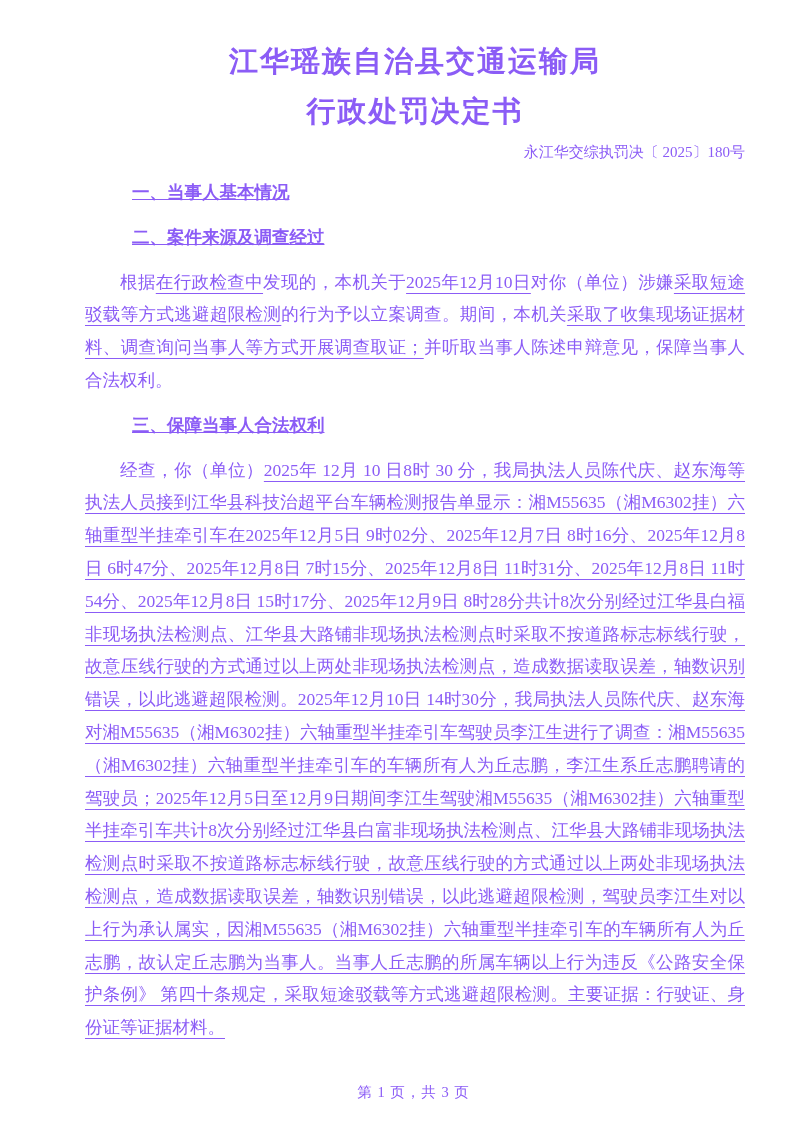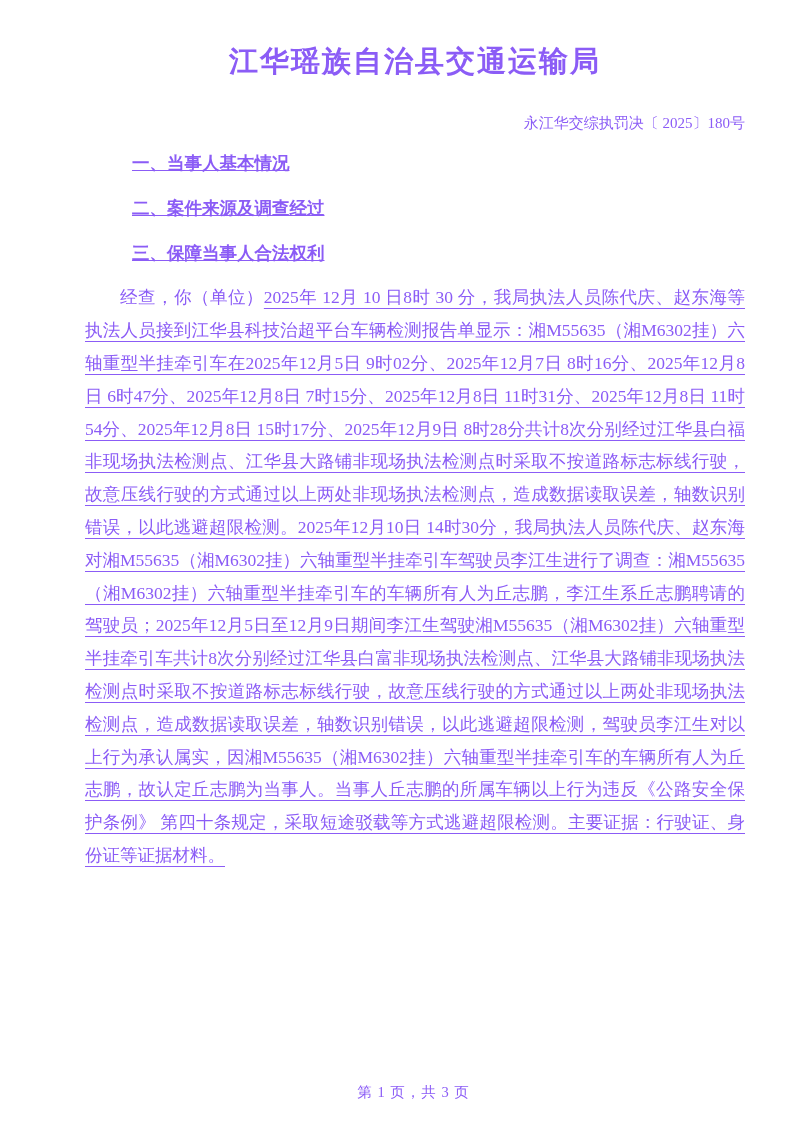--- a/index.html
+++ b/index.html
@@ -23,21 +23,21 @@
     font-weight: bold;
     font-size: 29px;
     line-height: 50px;
     margin: 0;
     letter-spacing: 2px;
   }
   .doc-number {
     text-align: right;
     font-size: 15px;
     line-height: 24px;
-    margin-top: 25px;
+    margin-top: 4px;
     margin-bottom: 4px;
     font-family: "Liberation Serif", "DejaVu Serif", serif;
   }
   .doc-body {
     font-size: 17.5px;
     line-height: 32.8px;
   }
   .section-heading {
     font-weight: bold;
     text-indent: 2em;
@@ -63,21 +63,23 @@
     font-size: 14.5px;
     letter-spacing: 1px;
     padding-left: 34px;
   }
 </style>
 </head>
 <body>
 
 <div class="page">
   <h1 class="doc-title">江华瑶族自治县交通运输局</h1>
+  <h1 class="doc-title">行政处罚决定书</h1>
   <div class="doc-number">永江华交综执罚决〔 2025〕180号</div>
   <div class="doc-body">
       <div class="section-heading">一、当事人基本情况</div>
       <div class="section-heading">二、案件来源及调查经过</div>
+      <p class="para"><span class="seg">根据</span><span class="seg u">在行政检查中</span><span class="seg">发现的，本机关于</span><span class="seg u">2025年12月10日</span><span class="seg">对你（单位）涉嫌</span><span class="seg u">采取短途驳载等方式逃避超限检测</span><span class="seg">的行为予以立案调查。期间，本机关</span><span class="seg u">采取了收集现场证据材料、调查询问当事人等方式开展调查取证；</span><span class="seg">并听取当事人陈述申辩意见，保障当事人合法权利。</span></p>
       <div class="section-heading">三、保障当事人合法权利</div>
       <p class="para"><span class="seg">经查，你（单位）</span><span class="seg u">2025年 12月 10 日8时 30 分，我局执法人员陈代庆、赵东海等执法人员接到江华县科技治超平台车辆检测报告单显示：湘M55635（湘M6302挂）六轴重型半挂牵引车在2025年12月5日 9时02分、2025年12月7日 8时16分、2025年12月8日 6时47分、2025年12月8日 7时15分、2025年12月8日 11时31分、2025年12月8日 11时54分、2025年12月8日 15时17分、2025年12月9日 8时28分共计8次分别经过江华县白福非现场执法检测点、江华县大路铺非现场执法检测点时采取不按道路标志标线行驶，故意压线行驶的方式通过以上两处非现场执法检测点，造成数据读取误差，轴数识别错误，以此逃避超限检测。2025年12月10日 14时30分，我局执法人员陈代庆、赵东海对湘M55635（湘M6302挂）六轴重型半挂牵引车驾驶员李江生进行了调查：湘M55635（湘M6302挂）六轴重型半挂牵引车的车辆所有人为丘志鹏，李江生系丘志鹏聘请的驾驶员；2025年12月5日至12月9日期间李江生驾驶湘M55635（湘M6302挂）六轴重型半挂牵引车共计8次分别经过江华县白富非现场执法检测点、江华县大路铺非现场执法检测点时采取不按道路标志标线行驶，故意压线行驶的方式通过以上两处非现场执法检测点，造成数据读取误差，轴数识别错误，以此逃避超限检测，驾驶员李江生对以上行为承认属实，因湘M55635（湘M6302挂）六轴重型半挂牵引车的车辆所有人为丘志鹏，故认定丘志鹏为当事人。当事人丘志鹏的所属车辆以上行为违反《公路安全保护条例》 第四十条规定，采取短途驳载等方式逃避超限检测。主要证据：行驶证、身份证等证据材料。</span></p>
     </div>
   <div class="page-footer">第 1 页，共 3 页</div>
 </div>
 
 </body></html>

